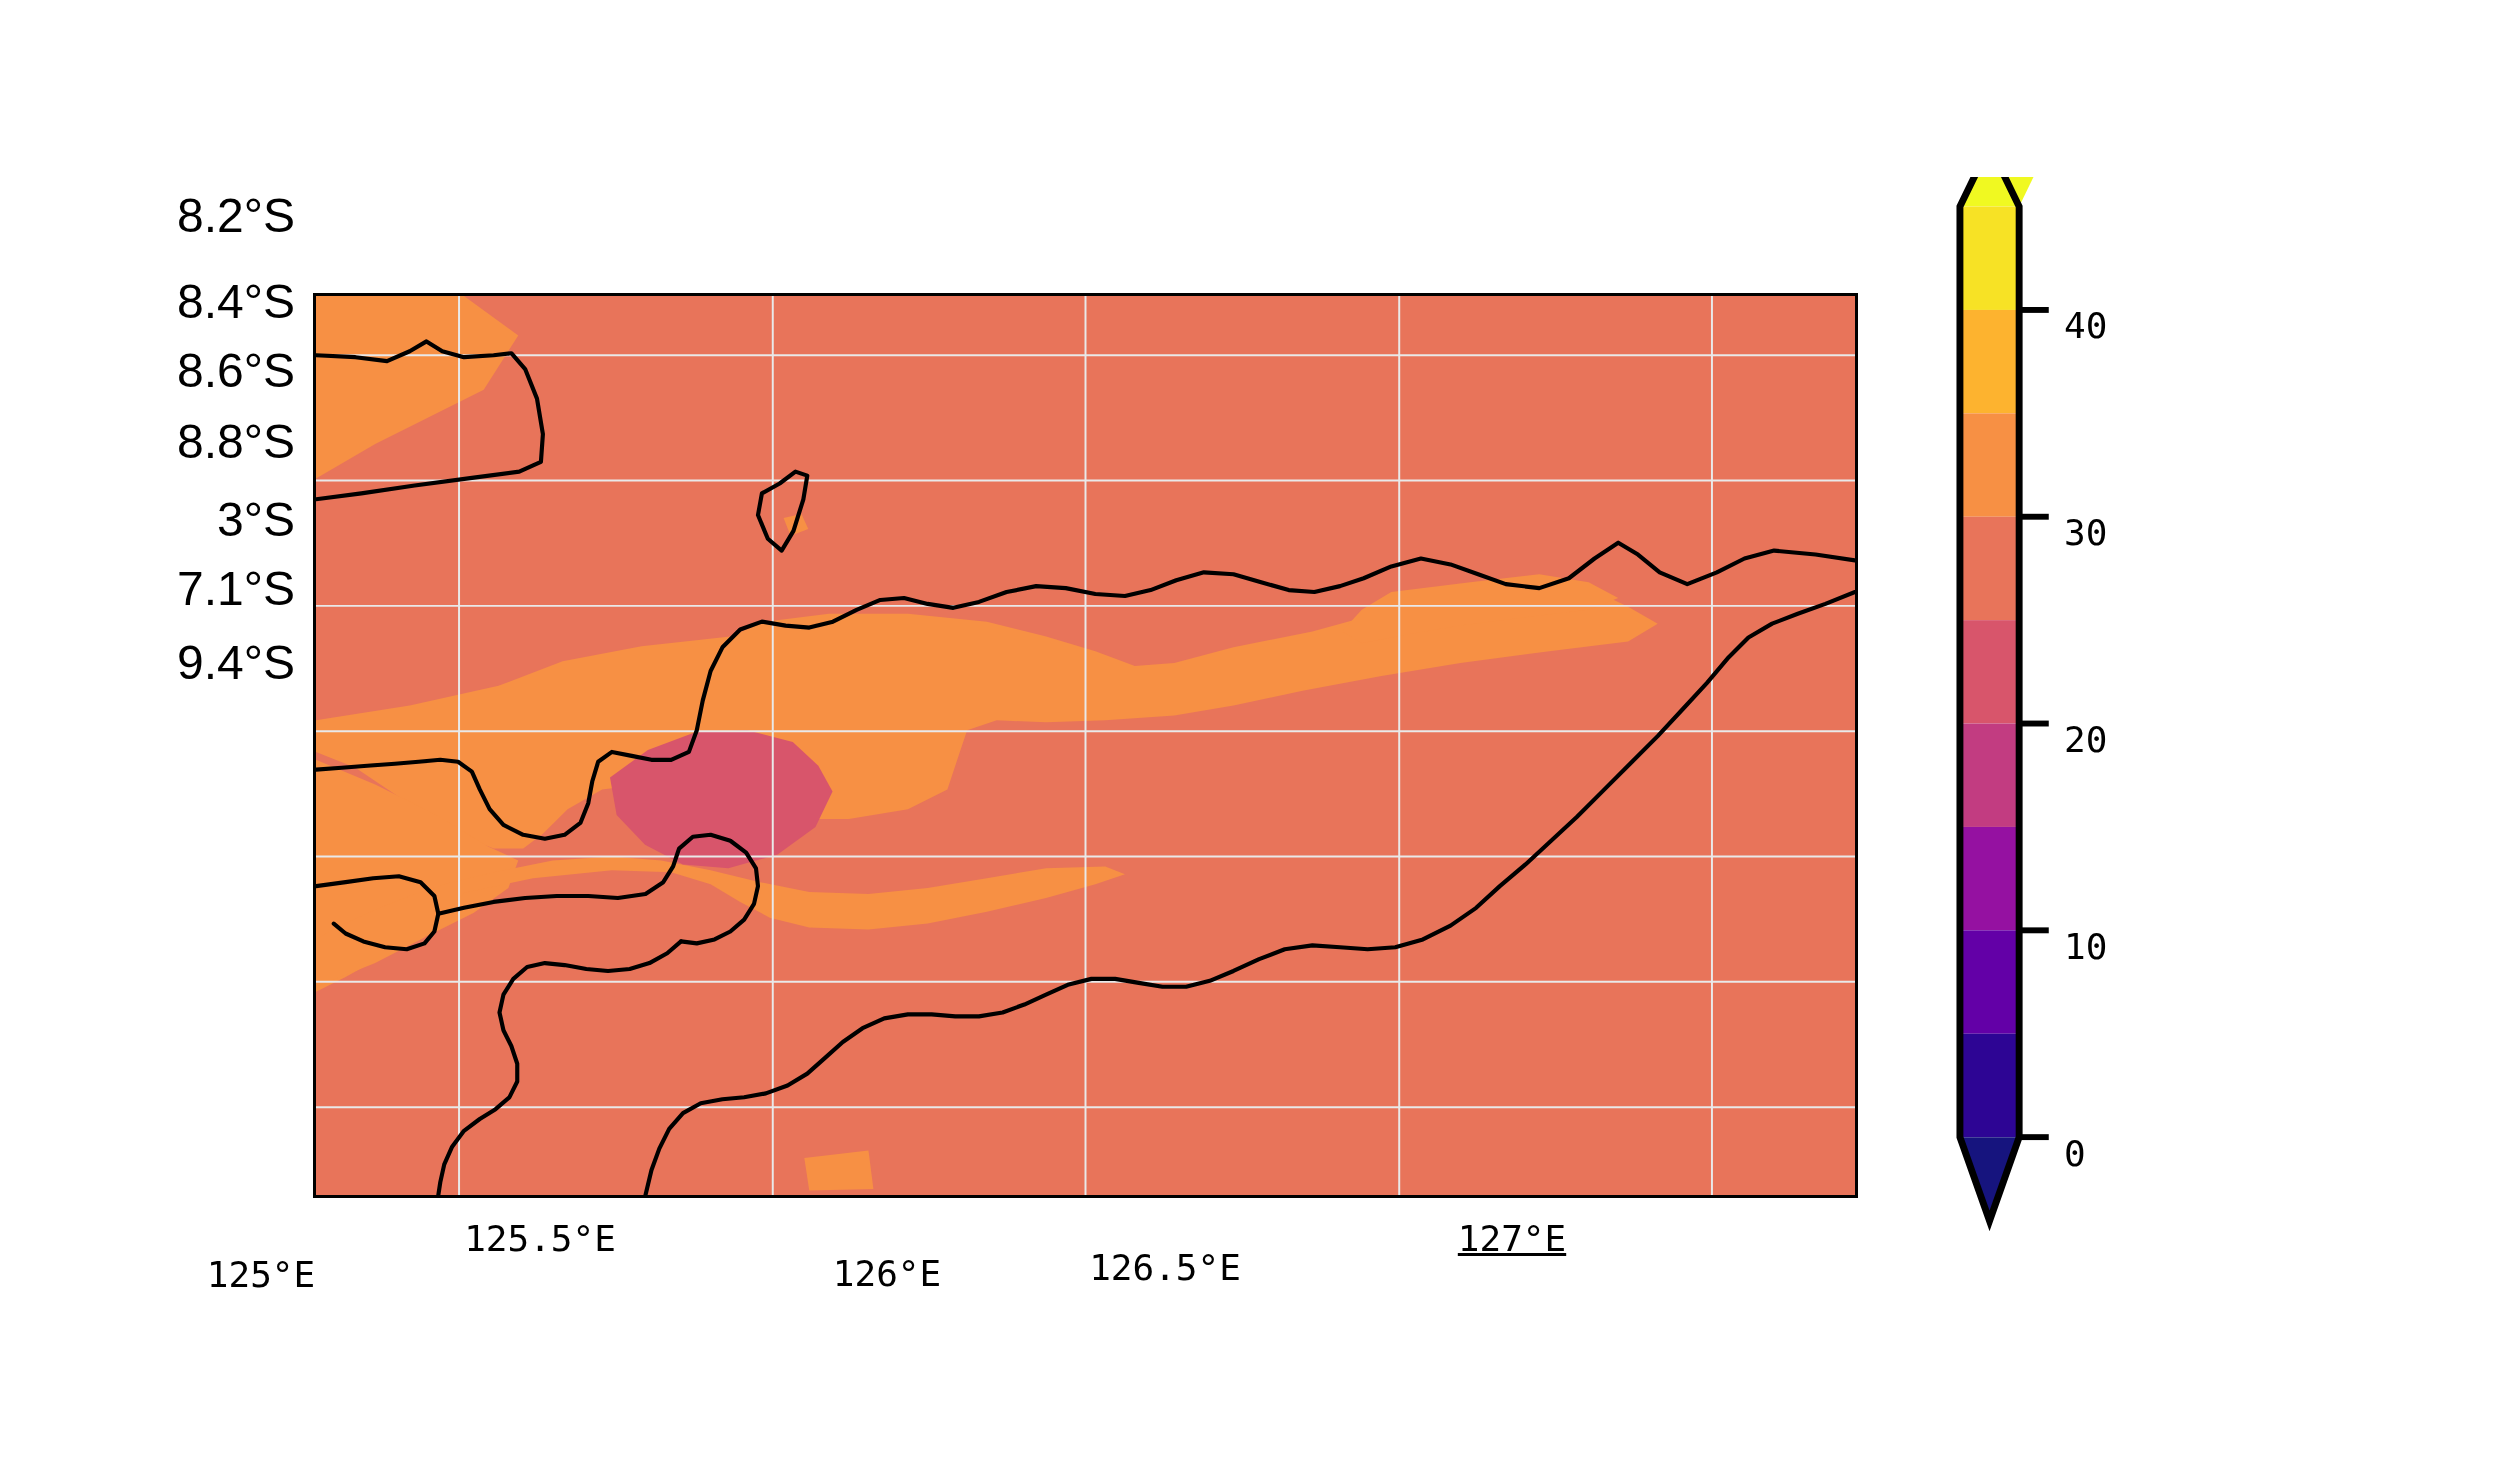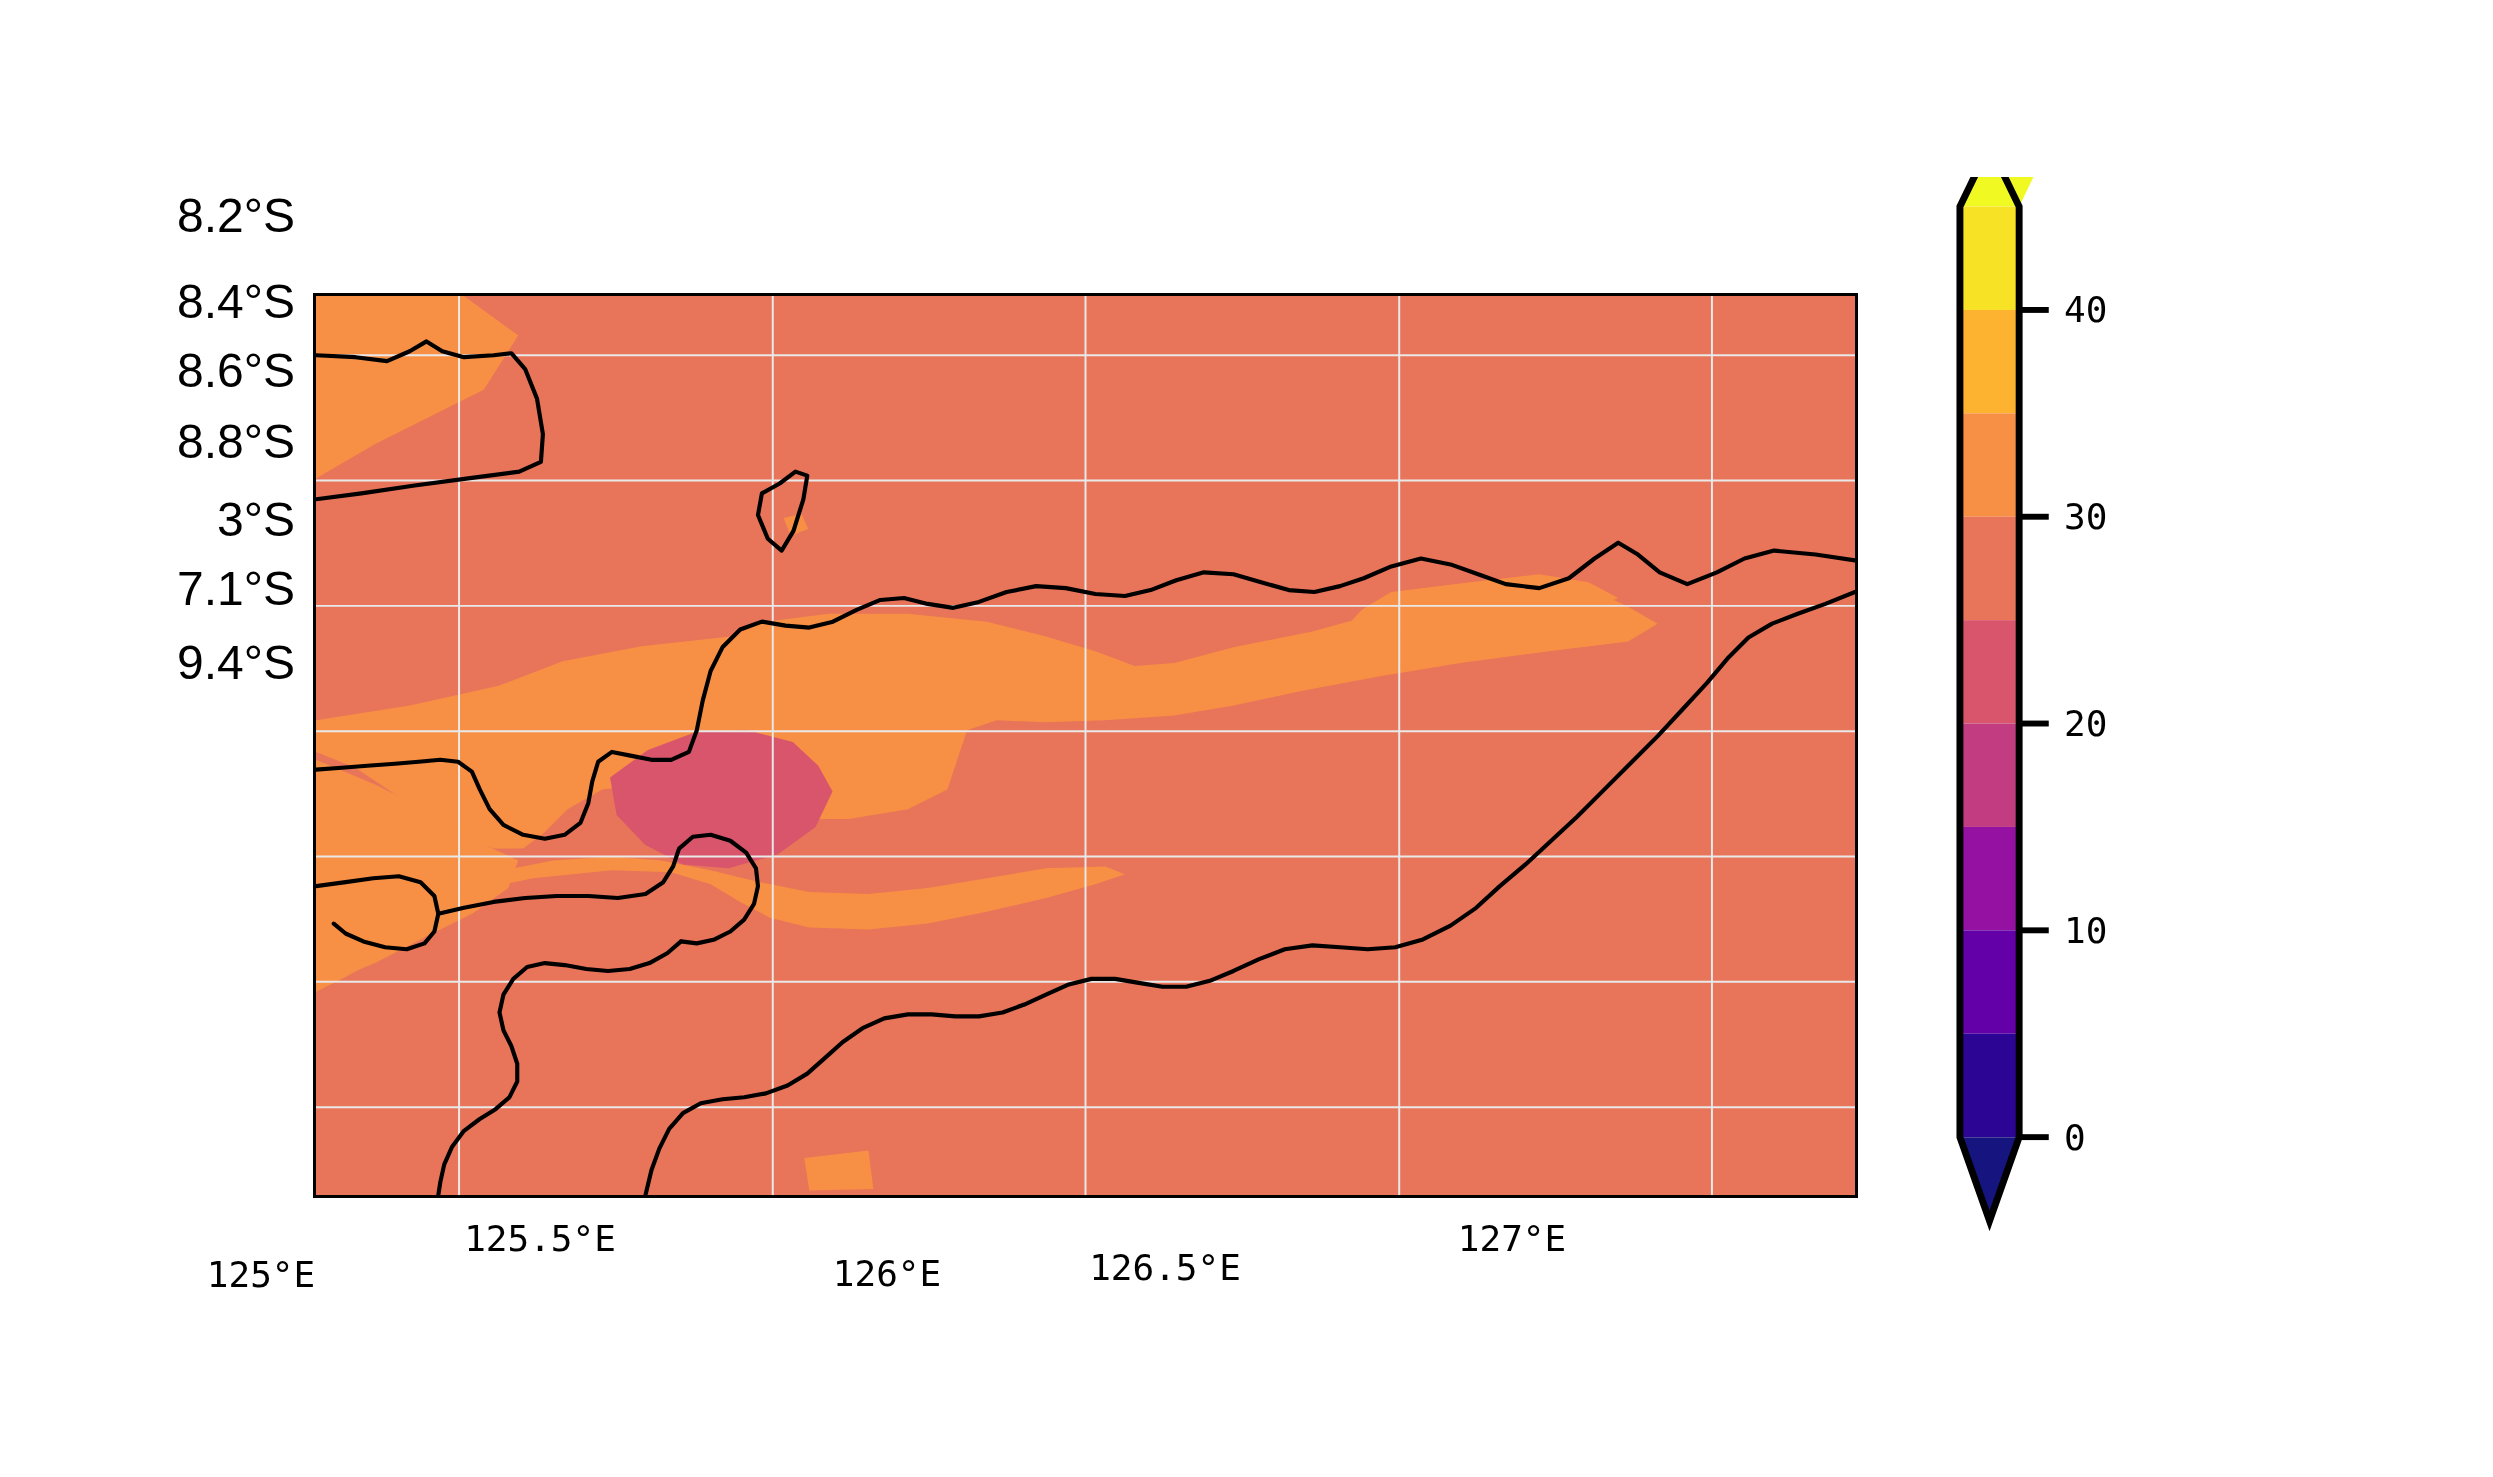--- a/index.html
+++ b/index.html
@@ -23,21 +23,21 @@
         white-space:pre;width:236px;
         font-family:Liberation Sans, sans-serif;}
   .xlab{position:absolute;text-align:center;color:#000;font-size:36px;line-height:36px;
         white-space:pre;width:256px;
         font-family:"DejaVu Sans Mono","Liberation Mono",monospace;}
 
   
   #cbar-wrap{position:absolute;left:1955px;top:177px;width:227px;height:1162px;}
   #cbarsvg{position:absolute;left:0;top:0;width:227px;height:1162px;display:block;}
   .cblab{position:absolute;color:#000;font-size:36px;line-height:36px;white-space:pre;
-         font-family:"DejaVu Sans Mono","Liberation Mono",monospace;}
+         font-family:"DejaVu Sans Mono","Liberation Mono",monospace;margin-top:16px;}
 </style>
 </head>
 <body>
 
 <div id="figure">
 
 
   <div class="ylab" style="left:59px;top:198px;">8.2°S</div>
   <div class="ylab" style="left:59px;top:284px;">8.4°S</div>
   <div class="ylab" style="left:59px;top:353px;">8.6°S</div>
@@ -146,21 +146,21 @@
                  L190,744 L198,760 L204,778 L204,796 L196,812 L182,824
                  L166,834 L150,846 L138,862 L130,880 L126,898 L124,911"></path>
       </g>
     </svg>
   </div>
 
   <div class="xlab" style="left:133px;top:1221px;margin-top:36px;">125°E</div>
   <div class="xlab" style="left:412px;top:1221px;">125.5°E</div>
   <div class="xlab" style="left:759px;top:1256px;">126°E</div>
   <div class="xlab" style="left:1037px;top:1221px;margin-top:29px;">126.5°E</div>
-  <div class="xlab" style="left:1384px;top:1221px;">127°E</div>
+  <div class="xlab" style="left:1384px;top:1221px;text-decoration:underline;">127°E</div>
 
   <div id="cbar-wrap">
     <svg id="cbarsvg" viewBox="0 0 230 1180" preserveAspectRatio="none">
 
       <g>
         <polygon points="65,30 5,30 35,-32 95,-32" fill="#f0f921"></polygon>
         <rect x="5" y="30" width="60" height="105" fill="#f7e225"></rect>
         <rect x="5" y="135" width="60" height="105" fill="#fdb32f"></rect>
         <rect x="5" y="240" width="60" height="105" fill="#f79044"></rect>
         <rect x="5" y="345" width="60" height="105" fill="#e8745a"></rect>

